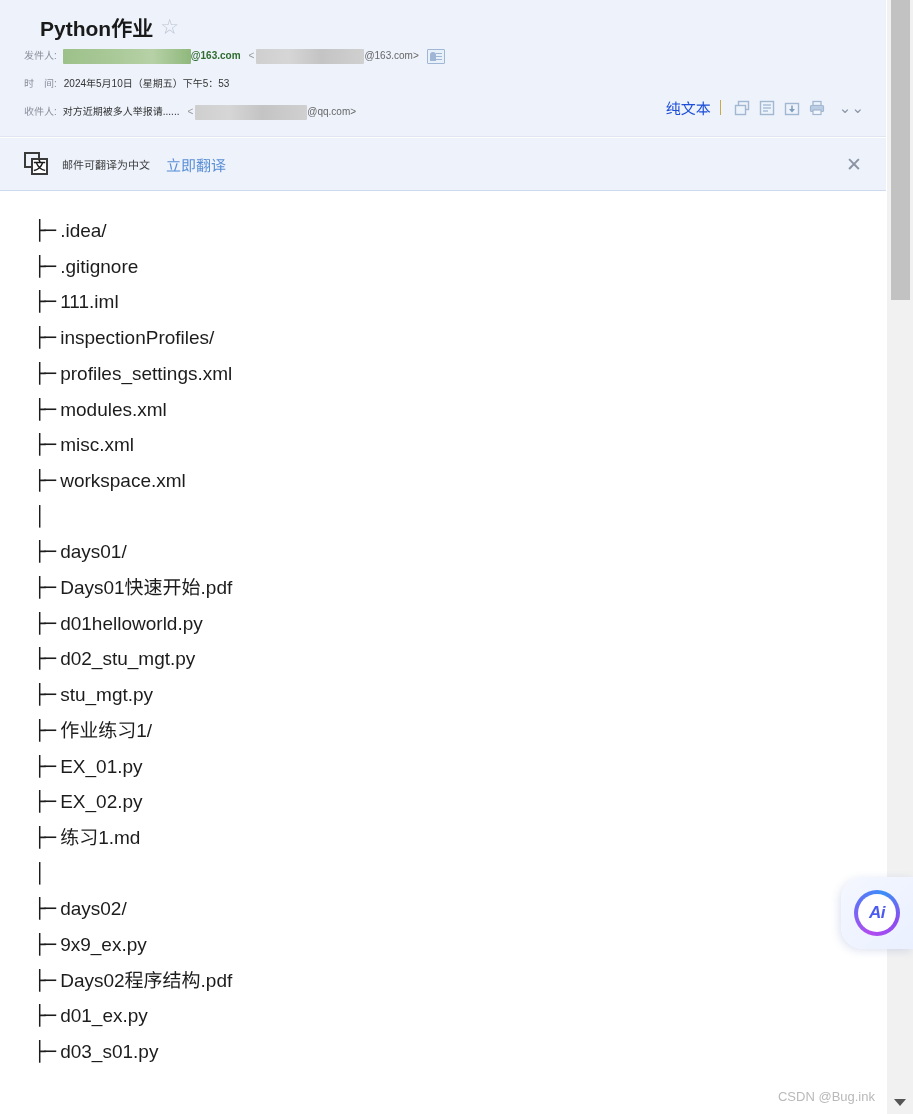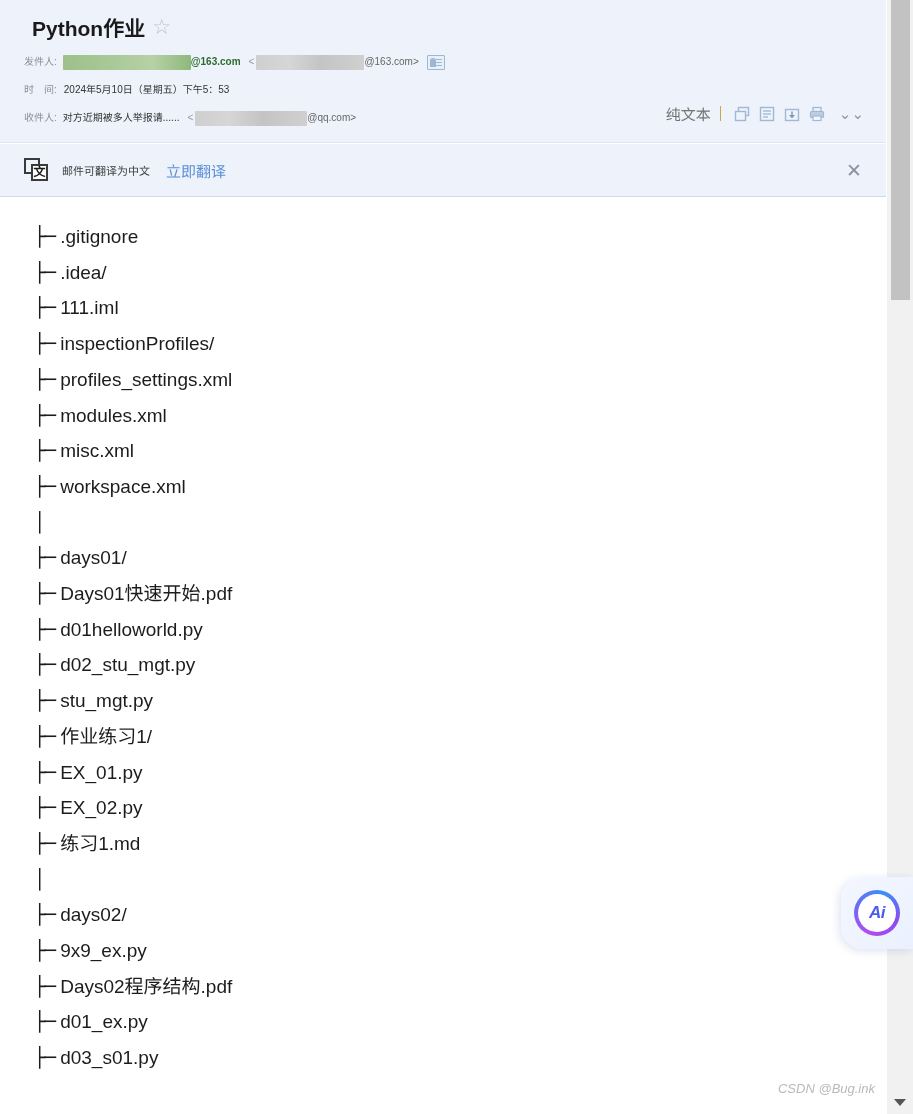--- a/index.html
+++ b/index.html
@@ -35,22 +35,21 @@
   
   .mail-header {
     background: #edf2fb;
     padding: 12px 0 10px 0;
     position: relative;
     border-bottom: 1px solid #dfe6f2;
   }
   .title-row {
     display: flex;
     align-items: center;
-    padding: 0 32px;
-    margin-bottom: 6px;
+    padding: 0 40px;
     gap: 4px;
   }
   .mail-title {
     font-size: 21px;
     font-weight: bold;
     color: #1a1a1a;
     letter-spacing: 0px;
     white-space: nowrap;
   }
   .star-icon {
@@ -144,21 +143,21 @@
   .header-actions {
     position: absolute;
     right: 22px;
     bottom: 18px;
     display: flex;
     align-items: center;
     gap: 0;
     font-size: 15px;
   }
   .plaintext-link {
-    color: #737373;
+    color: #1d4ed8;
     cursor: pointer;
     white-space: nowrap;
   }
   .action-divider {
     width: 1px;
     height: 15px;
     background: #c8a94a;
     margin: 0 9px;
   }
   .act-icon {
@@ -325,27 +324,26 @@
     font-weight: bold;
     font-style: italic;
     color: #4b5bf0;
     letter-spacing: -0.5px;
   }
 
   
   .watermark {
     position: absolute;
     right: 38px;
-    bottom: 18px;
+    bottom: 10px;
     font-size: 13px;
     color: #b9b9b9;
     user-select: none;
     z-index: 40;
     white-space: nowrap;
-    font-style: italic;
   }
 </style>
 </head>
 <body>
 
 <div id="app">
 
   <div id="mail-pane">
 
     <div class="mail-header">
@@ -427,22 +425,22 @@
         <span class="sq-back"></span>
         <span class="sq-front">文</span>
       </span>
       <span class="translate-text">邮件可翻译为中文</span>
       <span class="translate-action">立即翻译</span>
       <span class="translate-close">✕</span>
     </div>
 
     <div class="mail-body">
       <div id="tree-container">
+          <div class="tree-line"><span class="branch">├─</span><span class="tree-name"> .idea/</span></div>
           <div class="tree-line"><span class="branch">├─</span><span class="tree-name"> .gitignore</span></div>
-          <div class="tree-line"><span class="branch">├─</span><span class="tree-name"> .idea/</span></div>
           <div class="tree-line"><span class="branch">├─</span><span class="tree-name"> 111.iml</span></div>
           <div class="tree-line"><span class="branch">├─</span><span class="tree-name"> inspectionProfiles/</span></div>
           <div class="tree-line"><span class="branch">├─</span><span class="tree-name"> profiles_settings.xml</span></div>
           <div class="tree-line"><span class="branch">├─</span><span class="tree-name"> modules.xml</span></div>
           <div class="tree-line"><span class="branch">├─</span><span class="tree-name"> misc.xml</span></div>
           <div class="tree-line"><span class="branch">├─</span><span class="tree-name"> workspace.xml</span></div>
           <div class="tree-line"><span class="branch">│</span><span class="tree-name"></span></div>
           <div class="tree-line"><span class="branch">├─</span><span class="tree-name"> days01/</span></div>
           <div class="tree-line"><span class="branch">├─</span><span class="tree-name"> Days01快速开始.pdf</span></div>
           <div class="tree-line"><span class="branch">├─</span><span class="tree-name"> d01helloworld.py</span></div>

